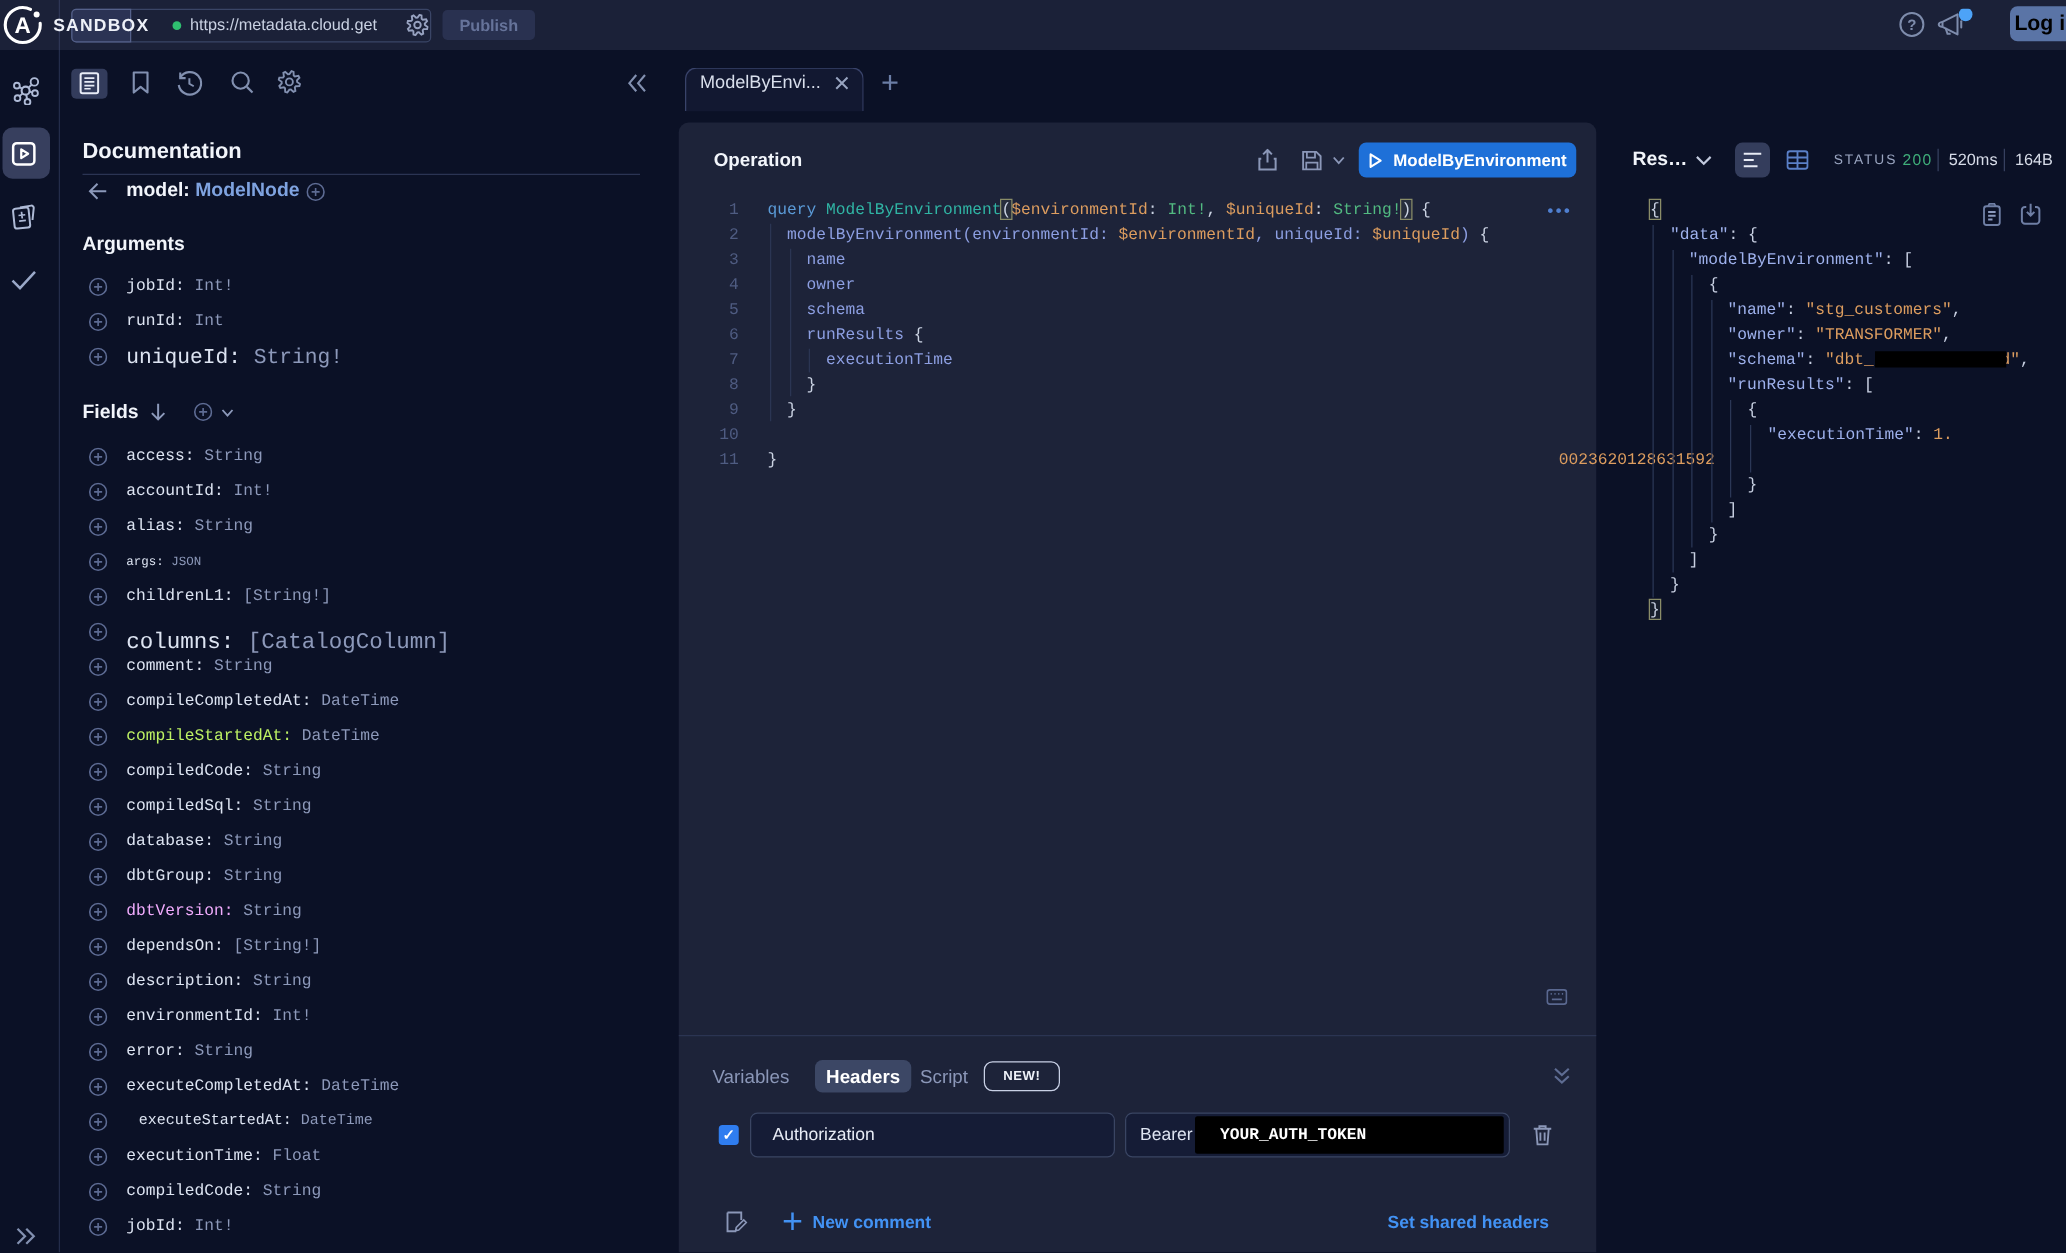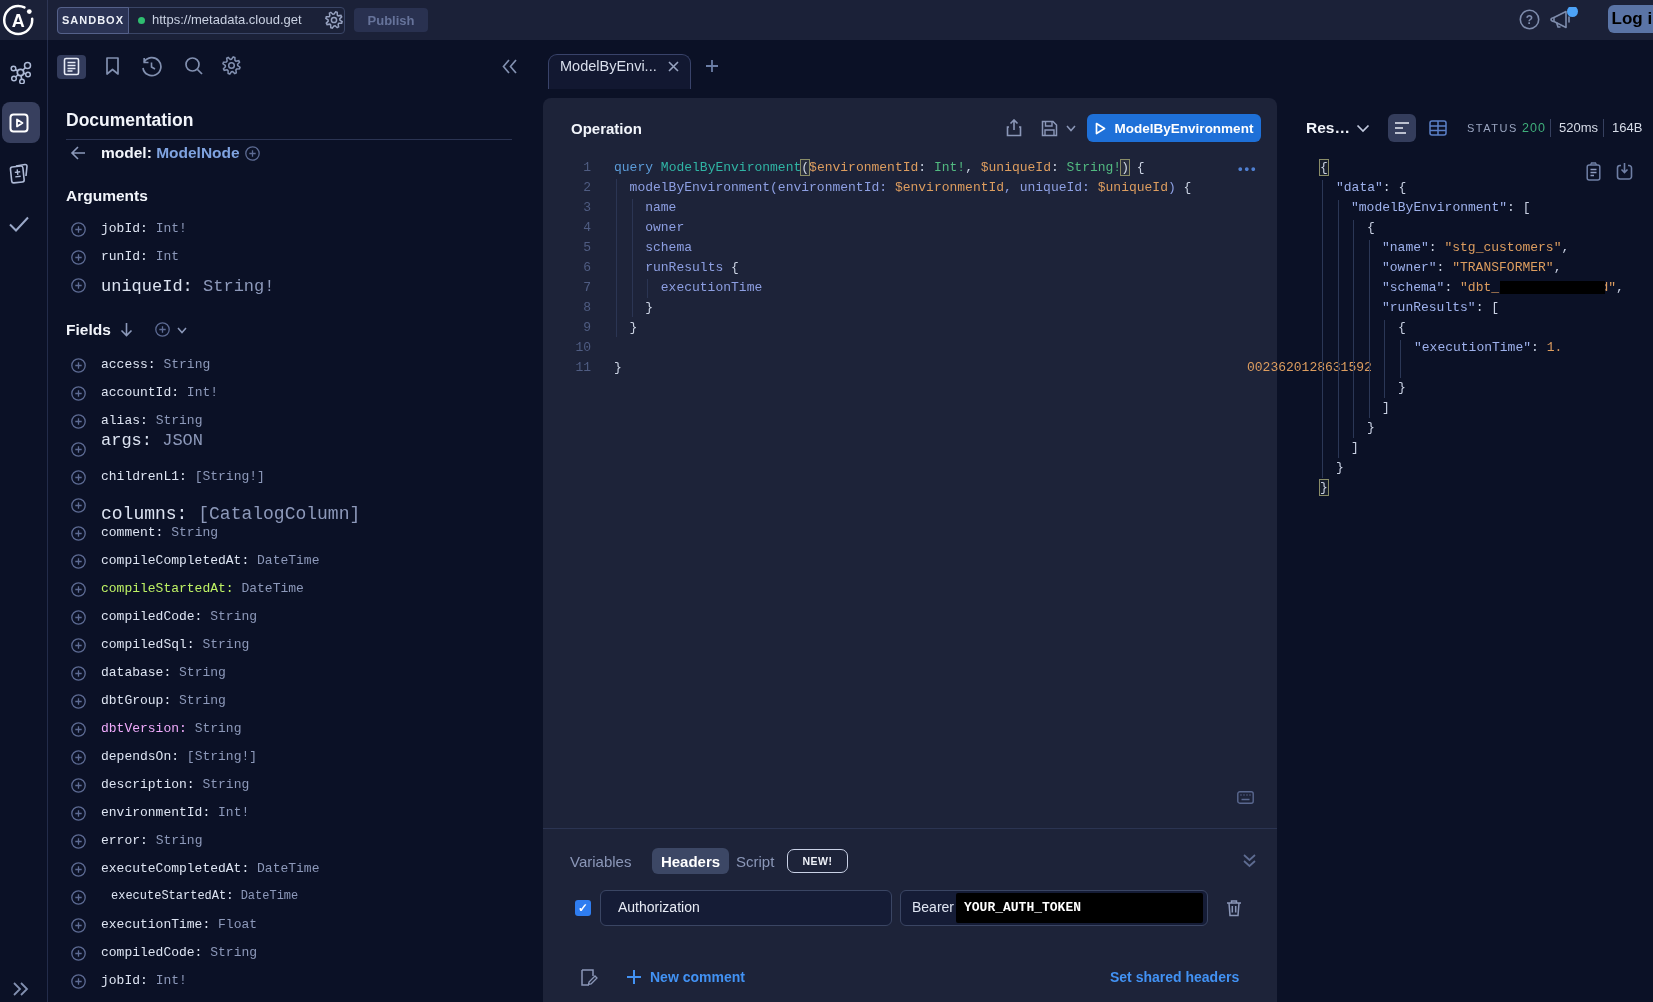--- a/index.html
+++ b/index.html
@@ -5,21 +5,21 @@
 * { margin:0; padding:0; box-sizing:border-box; }
 html,body { width:1653px; height:1002px; overflow:hidden; }
 body { background:#0b1126; font-family:"Liberation Sans", sans-serif; position:relative; }
 .abs { position:absolute; }
 .mono { font-family:"Liberation Mono", monospace; }
 
 
 #topbar { position:absolute; left:0; top:0; width:1653px; height:40px; background:#1b2138; }
 #logosep { position:absolute; left:47px; top:0; width:1px; height:40px; background:#2e3655; }
 #urlctl { position:absolute; left:57px; top:6.5px; width:288px; height:27px; border:1px solid #3a4566; border-radius:4px; }
-#sandboxchip { position:absolute; left:-1px; top:-1px; width:72px; height:27px; background:#2b3354; border:1px solid #55618a; border-radius:4px 0 0 4px; color:#eef1f8; font-size:11px; font-weight:bold; letter-spacing:1px; display:flex; align-items:center; justify-content:center; }
+#sandboxchip { position:absolute; left:-1px; top:-1px; width:48px; height:27px; background:#2b3354; border:1px solid #55618a; border-radius:4px 0 0 4px; color:#eef1f8; font-size:14px; font-weight:bold; letter-spacing:1px; display:flex; align-items:center; justify-content:center; }
 #greendot { position:absolute; left:138px; top:17px; width:7px; height:7px; border-radius:50%; background:#2fbe70; }
 #urltext { position:absolute; left:152px; top:12px; width:166px; height:16px; overflow:hidden; color:#c9d1e2; font-size:13px; white-space:nowrap; }
 #publish { position:absolute; left:354px; top:8px; width:74px; height:24px; background:#293150; border-radius:4px; color:#66739a; font-weight:bold; font-size:13px; display:flex; align-items:center; justify-content:center; }
 #login { position:absolute; left:1588px; top:5px; width:58px; height:28px; background:#5a74a6; border-radius:6px; color:#000000; font-weight:bold; font-size:17px; display:flex; align-items:center; justify-content:center;margin-left:20px; }
 
 
 #rail { position:absolute; left:0; top:40px; width:48px; height:962px; border-right:1px solid #232c4a; }
 #playchip { position:absolute; left:2px; top:62px; width:38px; height:41px; background:#373f5e; border-radius:8px; }
 
 
@@ -38,21 +38,21 @@
 .ty { color:#52ba81; }
 .fd { color:#8d9fe2; }
 .ig { position:absolute; width:1px; background:#2b3553; }
 #carddiv { position:absolute; left:543px; top:828px; width:734px; height:1px; background:#2b3452; }
 
 
 #hdrschip { position:absolute; left:652px; top:848px; width:77px; height:26px; background:#3c4765; border-radius:6px; color:#fff; font-weight:bold; font-size:15px; display:flex; align-items:center; justify-content:center; }
 #newbadge { position:absolute; left:787px; top:849px; width:61px; height:24px; border:1.5px solid #c9d1e6; border-radius:7px; color:#eef1f8; font-weight:bold; font-size:10.5px; letter-spacing:0.5px; display:flex; align-items:center; justify-content:center; }
 #cbx { position:absolute; left:575px; top:900px; width:16px; height:16px; background:#2f7df0; border-radius:3px; color:#fff; font-size:12px; font-weight:bold; display:flex; align-items:center; justify-content:center; }
 .inp { position:absolute; top:890px; height:36px; border:1px solid #3a4563; border-radius:6px; background:#151c36; }
-#blackbox { position:absolute; left:956px; top:893px; width:247px; height:30px; background:#000; border-radius:2px; color:#fff; font-family:"Liberation Mono", monospace; font-size:13px; font-weight:bold; line-height:30px; padding-left:8px; }
+#blackbox { position:absolute; left:956px; top:893px; width:247px; height:30px; background:#000; border-radius:2px; color:#fff; font-family:"Liberation Mono", monospace; font-size:13px; font-weight:bold; line-height:30px; padding-left:20px; }
 .bluelink { color:#4292f4; font-weight:bold; font-size:14px; }
 
 
 #resfilterchip { position:absolute; left:1388px; top:114px; width:28px; height:28px; background:#343d5c; border-radius:6px; }
 .jline { position:absolute; height:20px; line-height:20px; font-family:"Liberation Mono", monospace; font-size:13px; white-space:pre; color:#c8d0e2; }
 .jk { color:#9eb1ec; }
 .js { color:#dd9d5f; }
 .brkt { outline:1px solid #8a8d68; background:rgba(140,145,100,0.10); }
 .jg { position:absolute; width:1px; background:#2b3756; }
 #redact { position:absolute; left:1500px; top:281px; width:105px; height:13px; background:#000; }
@@ -207,21 +207,21 @@
 <div class="abs mono" style="left:101px;top:385px;font-size:13px"><span style="color:#dde4f2">accountId:</span> <span style="color:#8d99ba">Int!</span></div>
 <svg class="abs" style="left:71px;top:414px" width="15" height="15" viewBox="0 0 15 15">
       <circle cx="7.5" cy="7.5" r="6.7" fill="none" stroke="#5d6b93" stroke-width="1.3"></circle>
       <path d="M7.5 4.3 V10.7 M4.3 7.5 H10.7" stroke="#5d6b93" stroke-width="1.3"></path>
     </svg>
 <div class="abs mono" style="left:101px;top:413px;font-size:13px"><span style="color:#dde4f2">alias:</span> <span style="color:#8d99ba">String</span></div>
 <svg class="abs" style="left:71px;top:442px" width="15" height="15" viewBox="0 0 15 15">
       <circle cx="7.5" cy="7.5" r="6.7" fill="none" stroke="#5d6b93" stroke-width="1.3"></circle>
       <path d="M7.5 4.3 V10.7 M4.3 7.5 H10.7" stroke="#5d6b93" stroke-width="1.3"></path>
     </svg>
-<div class="abs mono" style="left:101px;top:431px;font-size:17px"><span style="color:#dde4f2">args:</span> <span style="color:#8d99ba">JSON</span></div>
+<div class="abs mono" style="left:101px;top:445px;font-size:10px"><span style="color:#dde4f2">args:</span> <span style="color:#8d99ba">JSON</span></div>
 <svg class="abs" style="left:71px;top:470px" width="15" height="15" viewBox="0 0 15 15">
       <circle cx="7.5" cy="7.5" r="6.7" fill="none" stroke="#5d6b93" stroke-width="1.3"></circle>
       <path d="M7.5 4.3 V10.7 M4.3 7.5 H10.7" stroke="#5d6b93" stroke-width="1.3"></path>
     </svg>
 <div class="abs mono" style="left:101px;top:469px;font-size:13px"><span style="color:#dde4f2">childrenL1:</span> <span style="color:#8d99ba">[String!]</span></div>
 <svg class="abs" style="left:71px;top:498px" width="15" height="15" viewBox="0 0 15 15">
       <circle cx="7.5" cy="7.5" r="6.7" fill="none" stroke="#5d6b93" stroke-width="1.3"></circle>
       <path d="M7.5 4.3 V10.7 M4.3 7.5 H10.7" stroke="#5d6b93" stroke-width="1.3"></path>
     </svg>
 <div class="abs mono" style="left:101px;top:504px;font-size:18px"><span style="color:#dde4f2">columns:</span> <span style="color:#8d99ba">[CatalogColumn]</span></div>

